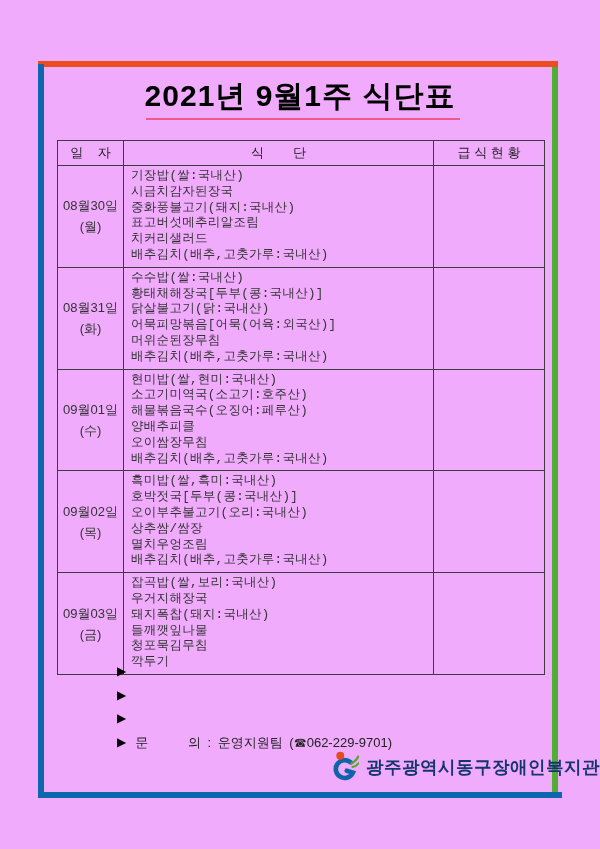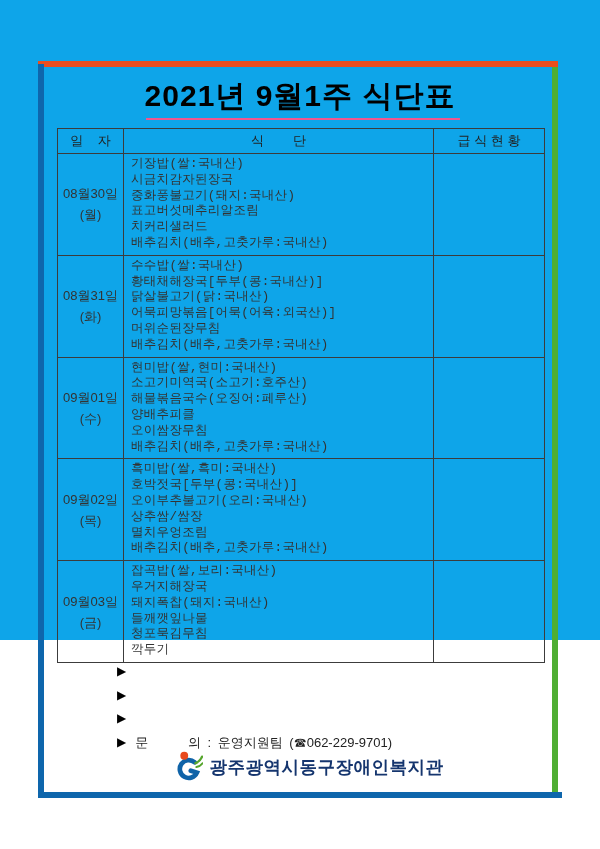--- a/index.html
+++ b/index.html
@@ -3,40 +3,40 @@
 <meta charset="utf-8">
 <style>
   * { margin: 0; padding: 0; box-sizing: border-box; }
   html, body {
     width: 600px; height: 849px;
     background: #ffffff;
     font-family: "Liberation Sans", sans-serif;
     color: #2f2f2f;
     overflow: hidden;
   }
-  .page { position: relative; width: 600px; height: 640px; background:#0ea5e9; }
+  .page { position: relative; width: 600px; height: 849px; background:#f0abfc; }
 
   
   .frame-top    { position:absolute; left:38px;  top:61px;  width:520px; height:6px; background:#ea4e1f; }
   .frame-left   { position:absolute; left:38px;  top:64px;  width:6px;   height:734px; background:#0e66ac; }
   .frame-right  { position:absolute; left:552px; top:67px;  width:6px;   height:725px; background:#4fae33; }
   .frame-bottom { position:absolute; left:38px;  top:792px; width:524px; height:6px; background:#0e66ac; }
 
   .title {
     position:absolute; left:0; top:76px; width:600px;
     text-align:center; font-size:30px; font-weight:bold; color:#000;
     letter-spacing:1px; white-space:pre;
   }
   .title-underline {
     position:absolute; left:146px; top:118px; width:314px; height:2px;
     background:#f1578f;
   }
 
   table.menu-table {
-    position:absolute; left:57px; top:128px; width:487px;
+    position:absolute; left:57px; top:140px; width:487px;
     border-collapse:collapse; table-layout:fixed;
   }
   .menu-table col.c-date   { width:66px; }
   .menu-table col.c-menu   { width:310px; }
   .menu-table col.c-status { width:111px; }
   .menu-table th, .menu-table td {
     border:1px solid #3c3c3c;
     font-weight:normal;
     vertical-align:middle;
   }
@@ -50,21 +50,21 @@
   .menu-line { font-size:12.5px; line-height:15.8px; letter-spacing:0.3px; color:#333; white-space:pre;font-family:Liberation Mono, monospace; }
   td.status-cell { }
 
   .notes { position:absolute; left:117px; top:663px; width:440px; }
   .note-row { display:flex; align-items:flex-start; margin-bottom:6.5px; }
   .note-marker { font-size:12px; color:#000; margin-right:9px; line-height:17px; }
   .note-text { font-size:13px; color:#222; line-height:17px; word-spacing:3px; white-space:pre-wrap; }
 
   .org-footer {
     position:absolute; left:0; top:751px; width:600px;
-    display:flex; justify-content:center; align-items:center; gap:7px;padding-left:16px;
+    display:flex; justify-content:flex-end; align-items:center; gap:7px;padding-left:16px;
   }
   .org-logo-mark { width:30px; height:32px; }
   .org-name {
     font-size:17.5px; font-weight:bold; color:#15356e; letter-spacing:0.5px;
   }
 </style>
 </head>
 <body>
 
 <div class="page">

